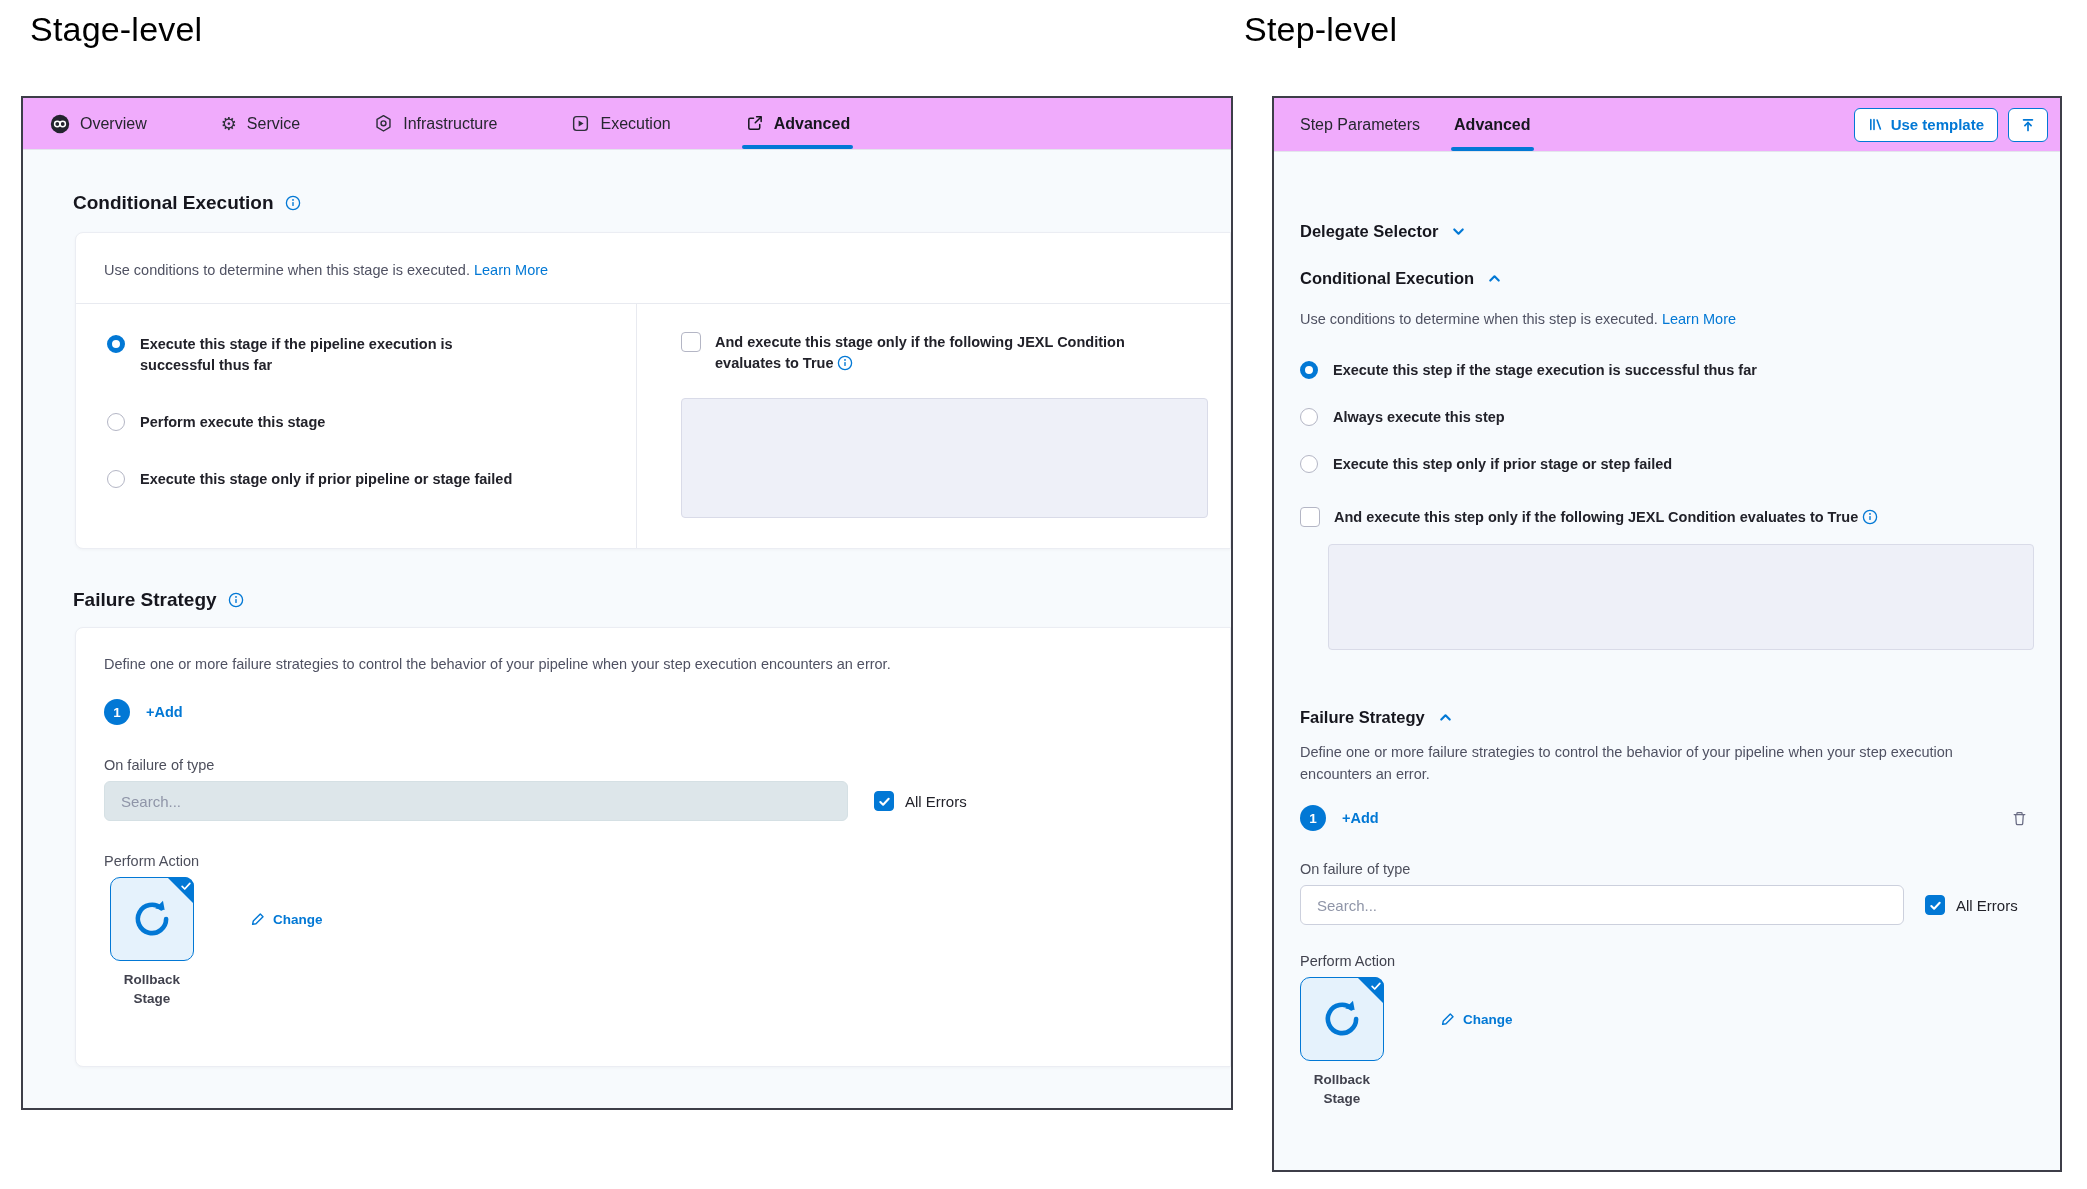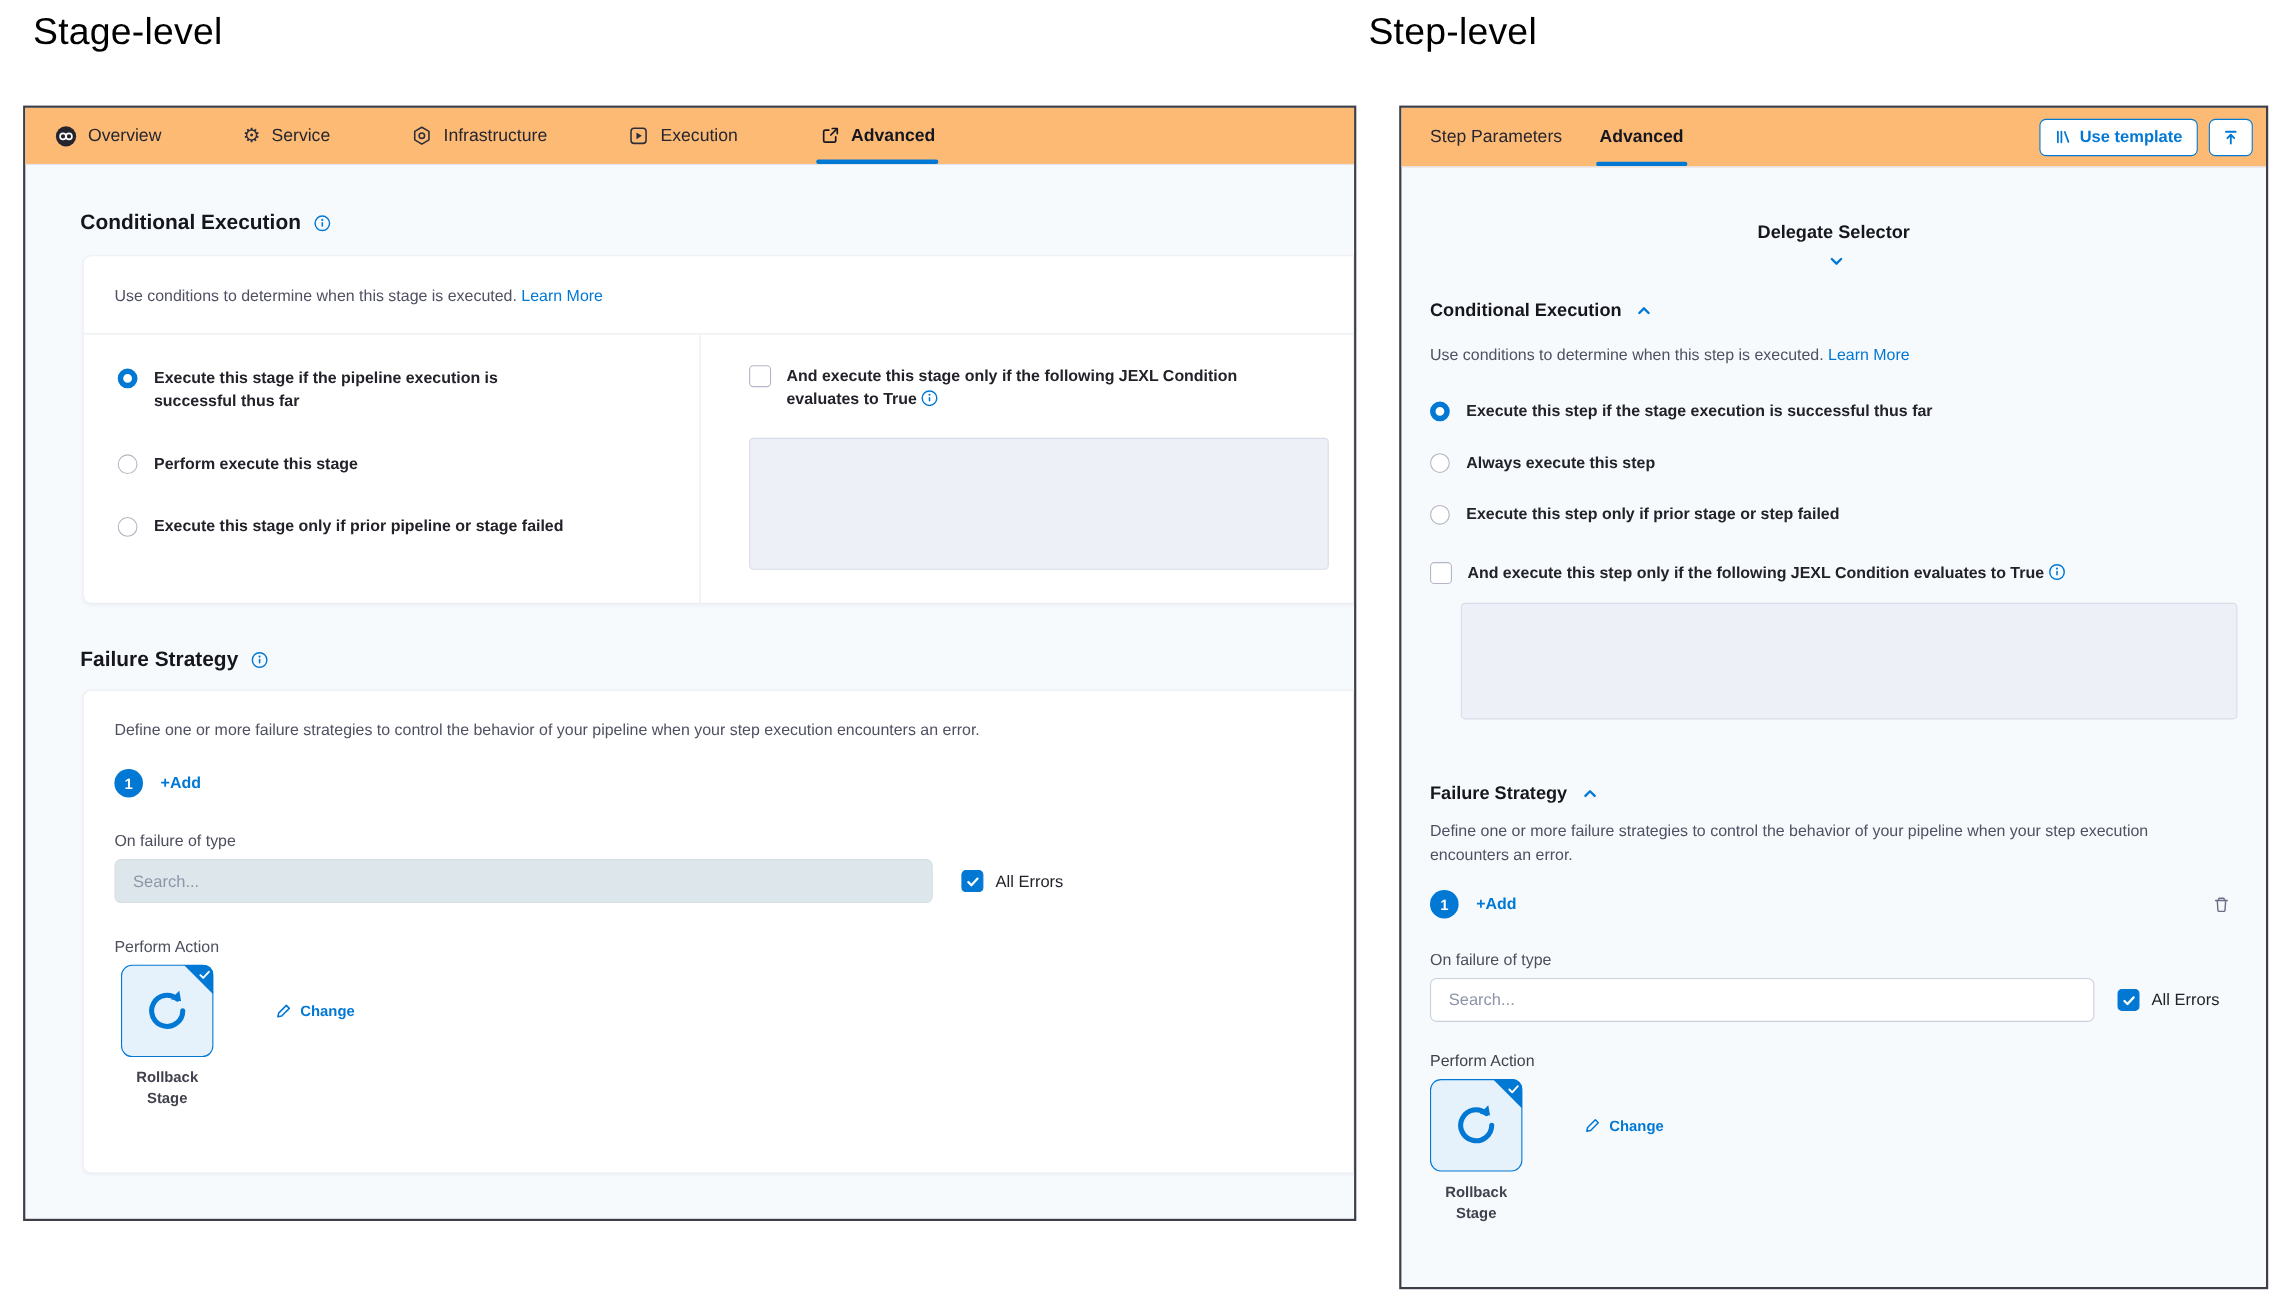--- a/index.html
+++ b/index.html
@@ -18,21 +18,21 @@
 
   .panel{
     position:absolute;box-sizing:border-box;background:#f7fafd;
     border:2px solid #3d3e48;overflow:hidden;
   }
   .panel-stage{left:21px;top:96px;width:1212px;height:1014px;}
   .panel-step{left:1272px;top:96px;width:790px;height:1076px;}
 
   
   .tabbar{
-    display:flex;align-items:center;background:#fdba74;
+    display:flex;align-items:center;background:#f0abfc;
     border-bottom:1px solid #e3e5ec;box-sizing:border-box;
   }
   .panel-stage .tabbar{height:52px;padding-left:27px;gap:74px;}
   .panel-step .tabbar{height:54px;padding-left:26px;gap:34px;padding-right:12px;}
   .tab{
     position:relative;height:100%;display:flex;align-items:center;gap:10px;
     font-size:16px;font-weight:500;color:#26262f;cursor:pointer;white-space:nowrap;
   }
   .tab.active{font-weight:700;color:#16161e;}
   .tab.active::after{
@@ -143,21 +143,21 @@
     color:#0278d5;font-size:13.5px;font-weight:700;cursor:pointer;
   }
   .action-caption{
     width:84px;margin-top:9px;text-align:center;font-size:13.5px;font-weight:600;
     color:#41424e;line-height:19px;
   }
   .panel-stage .action-tile,.panel-stage .action-caption{margin-left:6px;}
 
   
   .step-content{padding:0 26px;}
-  .ds-row{margin-top:50px;flex-direction:column;}
+  .ds-row{margin-top:70px;}
   .step-ce-title{margin-top:28px;}
   .step-desc{margin-top:20px;font-size:14.5px;color:#4f5162;line-height:22px;}
   .step-radios{margin-top:30px;}
   .step-radios .radio-row{margin-bottom:26px;}
   .step-cb-row{margin-top:32px;}
   .step-cb-row .cb-label{max-width:690px;}
   .step-jexl{
     margin:16px 0 0 28px;width:calc(100% - 28px);height:106px;margin-top:16px;
   }
   .step-fs-title{margin-top:58px;}

